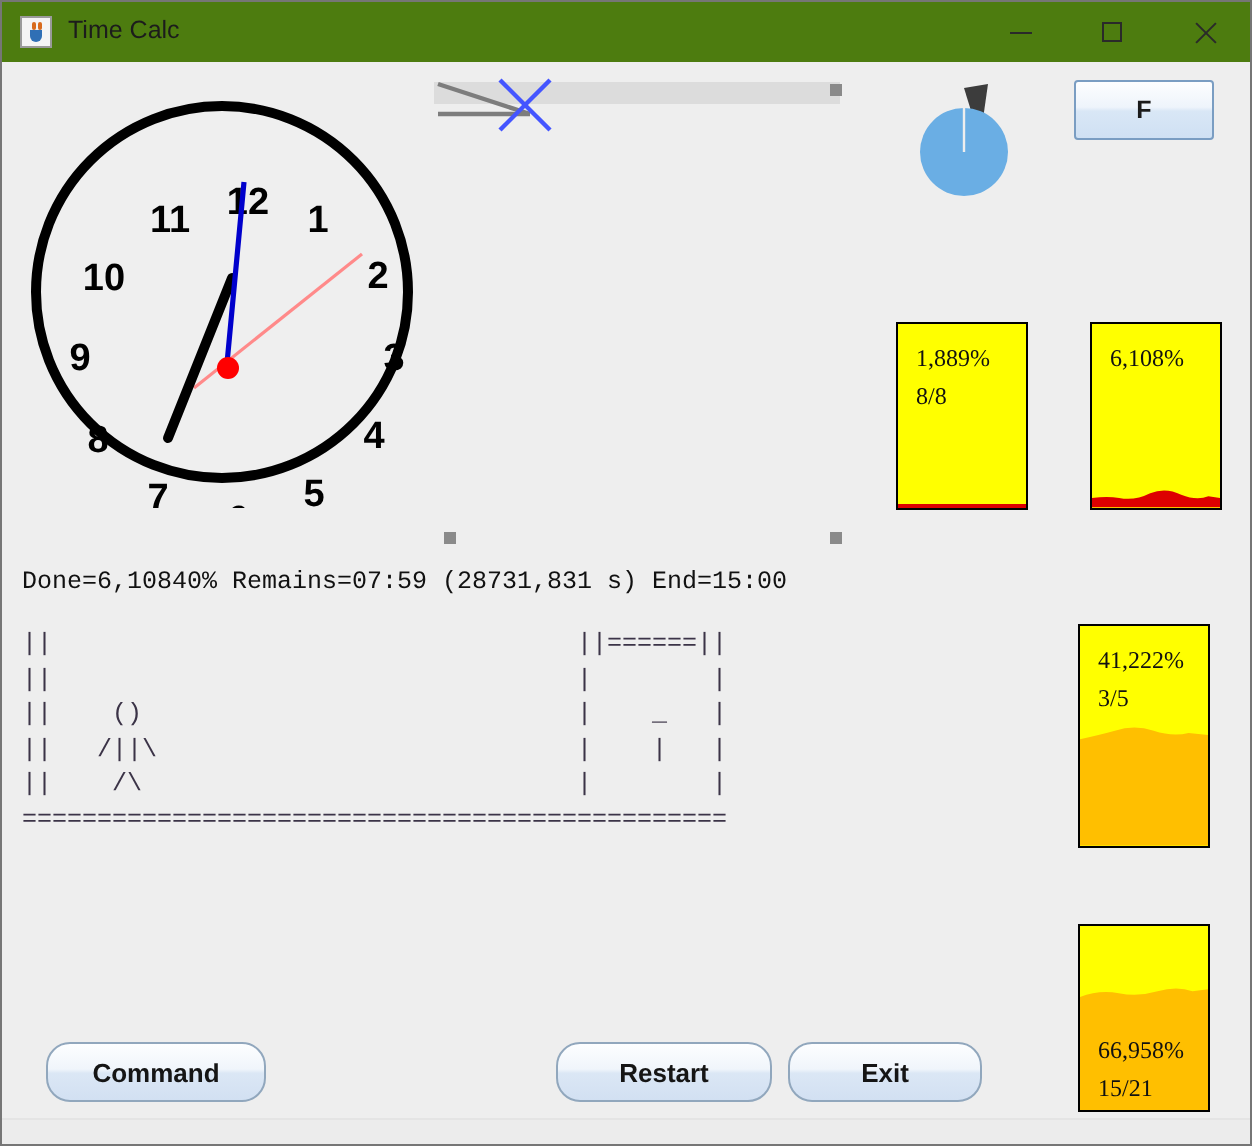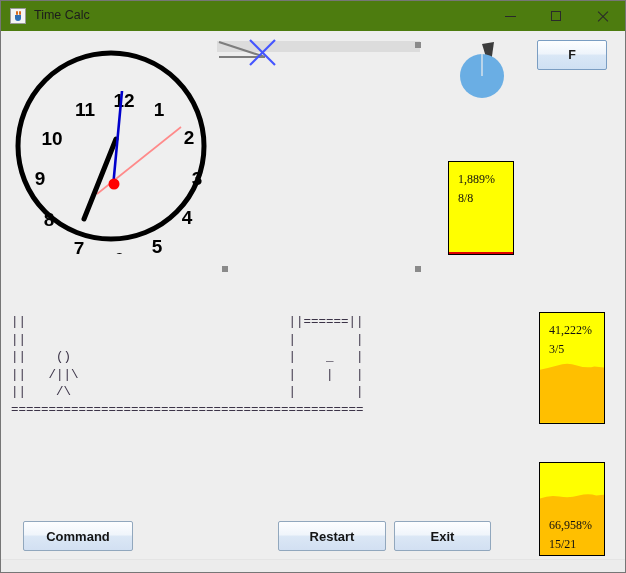--- a/index.html
+++ b/index.html
@@ -199,21 +199,21 @@
     font-size: 12.5px;
     color: #111111;
     white-space: pre;
   }
   .swing-btn {
     position: absolute;
     top: 490px;
     height: 30px;
     box-sizing: border-box;
     border: 1px solid #91a7bd;
-    border-radius: 2px;
+    border-radius: 12px;
     background: linear-gradient(to bottom, #fdfeff 0%, #f0f5fb 45%, #dbe7f5 52%, #d2e0f2 100%);
     font-family: "Liberation Sans", sans-serif;
     font-size: 13px;
     font-weight: bold;
     color: #151515;
     display: flex;
     align-items: center;
     justify-content: center;
     cursor: default;
   }
@@ -302,20 +302,29 @@
     <div id="f-button">F</div>
 
     <div class="vbar" id="bar1">
       <div class="fill" style="height:2%;background:#dd0000;"></div>
       <div class="labels" style="top:8px;">
         <div>1,889%</div>
         <div>8/8</div>
       </div>
     </div>
 
+    <div class="vbar" id="bar2">
+      <svg class="fill" viewBox="0 0 66 20" preserveAspectRatio="none" style="height:17%;">
+        <path d="M0,14 Q8,13 14,14 Q22,16 30,11 Q38,7 46,12 Q54,16 60,13 L66,14 L66,20 L0,20 Z" fill="#dd0000"></path>
+      </svg>
+      <div class="labels" style="top:8px;">
+        <div>6,108%</div>
+        <div></div>
+      </div>
+    </div>
 
     <div class="vbar" id="bar3">
       <svg class="fill" viewBox="0 0 66 60" preserveAspectRatio="none" style="height:58%;">
         <path d="M0,10 Q10,8 18,6 Q28,3 38,6 Q48,9 56,7 L66,8 L66,60 L0,60 Z" fill="#ffbf00"></path>
       </svg>
       <div class="labels" style="top:8px;">
         <div>41,222%</div>
         <div>3/5</div>
       </div>
     </div>
@@ -326,20 +335,21 @@
       </svg>
       <div class="labels" style="top:53px;">
         <div>66,958%</div>
         <div>15/21</div>
       </div>
     </div>
 
     <div class="sq-marker" id="marker-left"></div>
     <div class="sq-marker" id="marker-right"></div>
 
+    <div id="status-line">Done=6,10840% Remains=07:59 (28731,831 s) End=15:00</div>
 
     <div id="ascii-art">||                                   ||======||
 ||                                   |        |
 ||    ()                             |    _   |
 ||   /||\                            |    |   |
 ||    /\                             |        |
 ===============================================</div>
 
 
     <div class="swing-btn" id="btn-command">Command</div>

